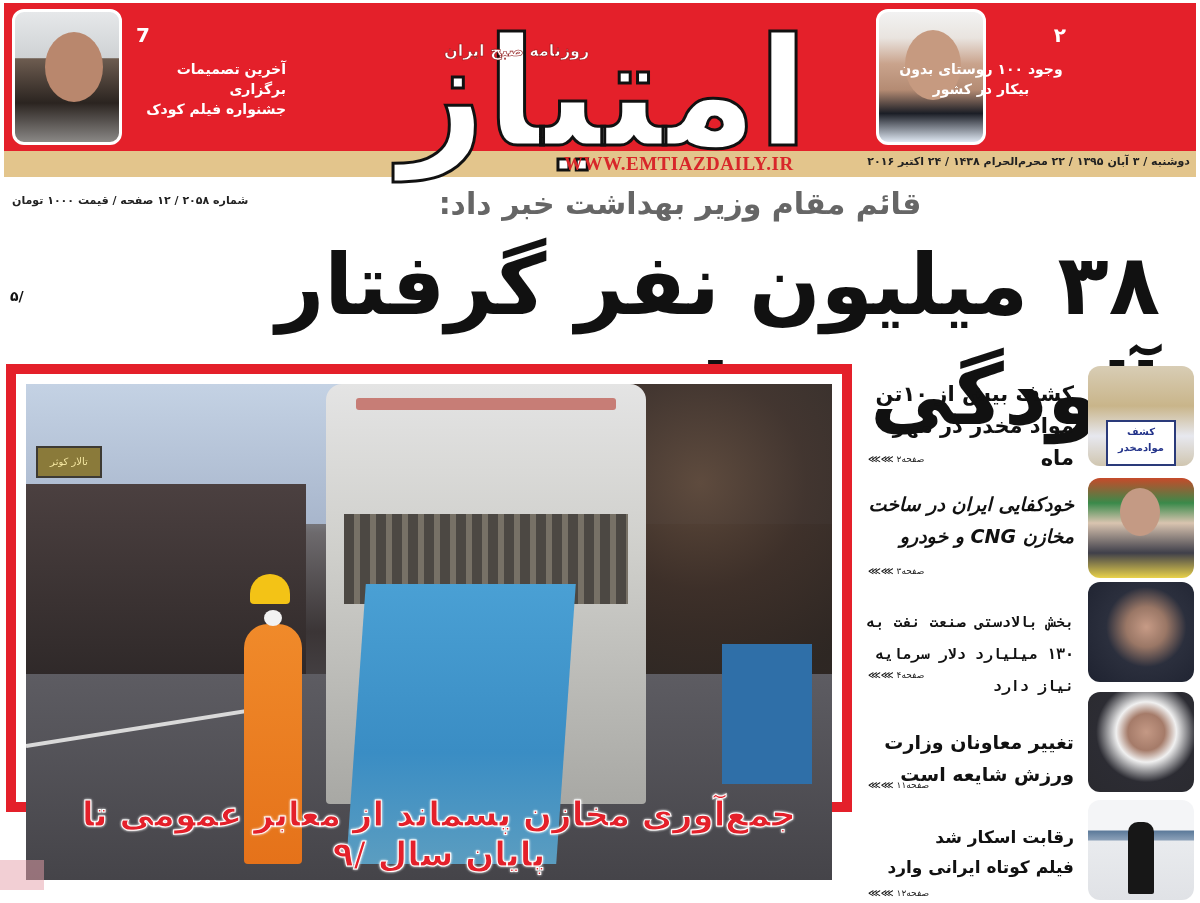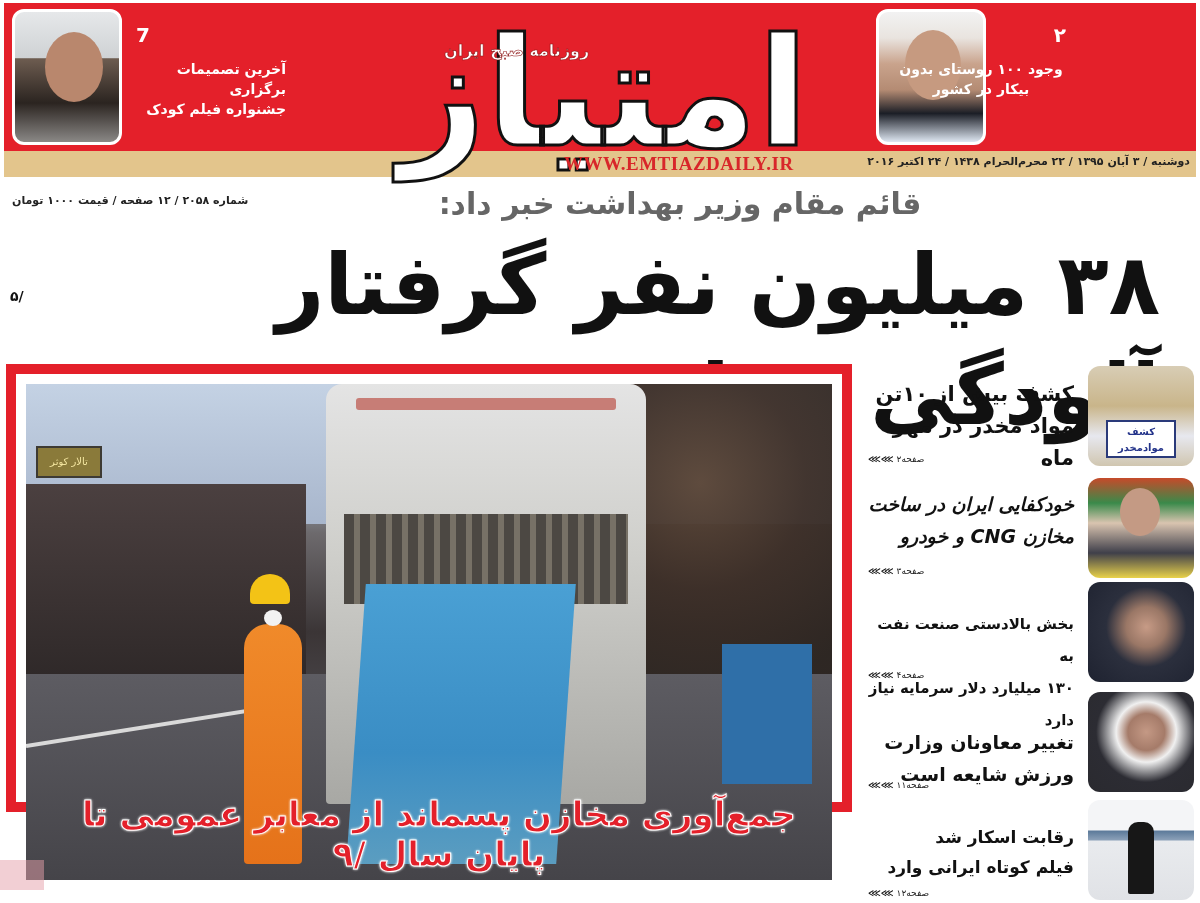--- a/index.html
+++ b/index.html
@@ -65,26 +65,26 @@
   
   .sidebar { position: absolute; left: 856px; top: 362px; width: 344px; height: 541px; }
   .story { position: absolute; left: 0; width: 344px; height: 108px; }
   .story .thumb { position: absolute; right: 6px; top: 4px; width: 106px; height: 100px; border-radius: 12px; overflow: hidden; }
   .story .s-title { position: absolute; right: 126px; width: 214px; direction: rtl; text-align: right; font-weight: bold; color: #111; }
   .story .s-page { position: absolute; left: 12px; bottom: 6px; font-size: 9px; color: #222; direction: rtl; }
   .story .s-page .arrows { color: #111; font-weight: bold; letter-spacing: -2px; margin-right: 3px; }
 
   .story-1 { top: 0; }    .story-1 .s-title { top: 16px; font-size: 21px; line-height: 32px; }
   .story-2 { top: 112px; } .story-2 .s-title { top: 14px; font-size: 19px; line-height: 32px; font-style: italic; }
-  .story-3 { top: 216px; } .story-3 .s-title { top: 30px; font-size: 15px; line-height: 32px; }
+  .story-3 { top: 216px; } .story-3 .s-title { top: 30px; font-size: 15px; line-height: 32px; font-family: Liberation Mono, monospace; }
   .story-4 { top: 326px; } .story-4 .s-title { top: 18px; font-size: 19px; line-height: 32px; margin-top: 20px; }
   .story-5 { top: 434px; } .story-5 .s-title { top: 26px; font-size: 17px; line-height: 30px; }
 
   .thumb-1 { background: linear-gradient(180deg,#d8cdb5 0%,#c9b58a 40%,#e7e8ef 70%,#d0c6b0 100%); }
-  .thumb-1 .lbl { position: absolute; left: 18px; top: 54px; width: 70px; height: 38px; background: #fff; border: 2px solid #2a3a7a; color: #23338a; font-size: 10px; font-weight: bold; text-align: center; line-height: 16px; direction: rtl; padding-top: 2px; }
+  .thumb-1 .lbl { position: absolute; left: 18px; top: 54px; width: 70px; height: 46px; background: #fff; border: 2px solid #2a3a7a; color: #23338a; font-size: 10px; font-weight: bold; text-align: center; line-height: 16px; direction: rtl; padding-top: 2px; }
   .thumb-2 { background: linear-gradient(180deg,#c64a2a 0%,#3a8a4a 25%,#d9c4b0 45%,#3f3f4a 75%,#e9d24a 100%); }
   .thumb-3 { background: radial-gradient(circle at 55% 45%,#c79b86 0%,#9a7766 25%,#2b2f3d 50%,#1e2230 100%); }
   .thumb-4 { background: radial-gradient(circle at 55% 40%,#c49985 0%,#a57b69 22%,#f0f0f0 36%,#2c2c33 60%,#2a2a2f 100%); }
   .thumb-5 { background: linear-gradient(180deg,#f4f5f7 0%,#f4f5f7 30%,#5c7a9a 31%,#8ba0b8 40%,#e9ebee 41%,#e0e2e6 100%); }
   .thumb-5 .kid { position: absolute; left: 40px; top: 22px; width: 26px; height: 72px; background: #171717; border-radius: 10px 10px 2px 2px; }
 
   .watermark { position: absolute; left: 0; top: 860px; width: 44px; height: 30px; background: rgba(230,160,170,0.5); }
 </style>
 </head>
 <body>

